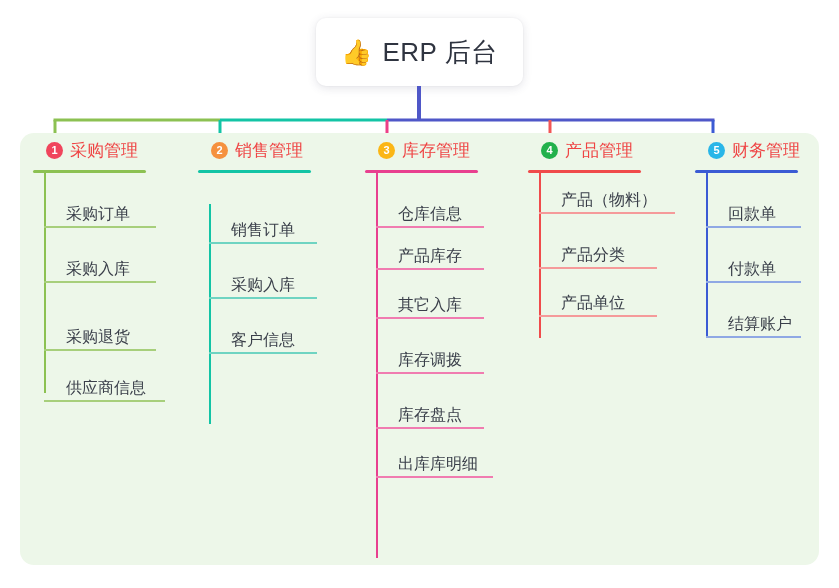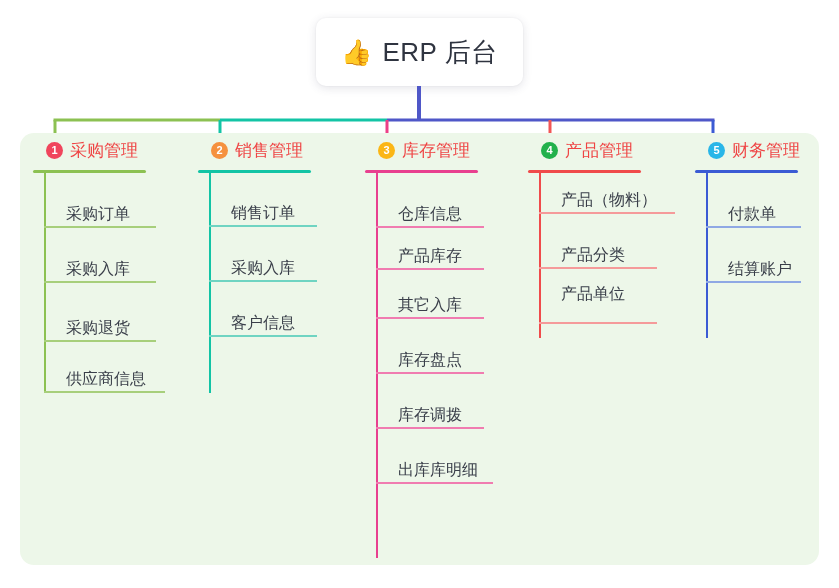--- a/index.html
+++ b/index.html
@@ -182,39 +182,39 @@
         <div class="items">
           <div class="spine" style="background: rgb(140, 193, 82); height: 220px;"></div>
           <div class="item" style="height: 55px;">
             <span class="item-label">采购订单</span>
             <div class="item-rule" style="background: rgb(167, 207, 123); width: 112px;"></div>
           </div>
           <div class="item" style="height: 55px;">
             <span class="item-label">采购入库</span>
             <div class="item-rule" style="background: rgb(167, 207, 123); width: 112px;"></div>
           </div>
-          <div class="item" style="height: 59px;">
+          <div class="item" style="height: 68px;">
             <span class="item-label">采购退货</span>
             <div class="item-rule" style="background: rgb(167, 207, 123); width: 112px;"></div>
           </div>
           <div class="item" style="height: 51px;">
             <span class="item-label">供应商信息</span>
             <div class="item-rule" style="background: rgb(167, 207, 123); width: 121px;"></div>
           </div>
         </div>
       </div>
       <div class="column" style="left: 178px; width: 150px;">
         <div class="col-head" style="padding-left: 13px;">
           <span class="badge" style="background: rgb(245, 145, 62);">2</span>
           <span class="col-title">销售管理</span>
         </div>
         <div class="head-rule" style="background: rgb(19, 196, 165); width: 113px; margin-left: 0px;"></div>
         <div class="items">
           <div class="spine" style="background: rgb(19, 196, 165); height: 220px;"></div>
-          <div class="item" style="height: 54px;">
+          <div class="item" style="height: 40px; margin-top: 31px;">
             <span class="item-label">销售订单</span>
             <div class="item-rule" style="background: rgb(111, 212, 194); width: 108px;"></div>
           </div>
           <div class="item" style="height: 55px;">
             <span class="item-label">采购入库</span>
             <div class="item-rule" style="background: rgb(111, 212, 194); width: 108px;"></div>
           </div>
           <div class="item" style="height: 55px;">
             <span class="item-label">客户信息</span>
             <div class="item-rule" style="background: rgb(111, 212, 194); width: 108px;"></div>
@@ -235,28 +235,28 @@
           </div>
           <div class="item" style="height: 42px;">
             <span class="item-label">产品库存</span>
             <div class="item-rule" style="background: rgb(240, 124, 176); width: 108px;"></div>
           </div>
           <div class="item" style="height: 49px;">
             <span class="item-label">其它入库</span>
             <div class="item-rule" style="background: rgb(240, 124, 176); width: 108px;"></div>
           </div>
           <div class="item" style="height: 55px;">
+            <span class="item-label">库存调拨</span>
+            <div class="item-rule" style="background: rgb(240, 124, 176); width: 108px;"></div>
+          </div>
+          <div class="item" style="height: 55px;">
             <span class="item-label">库存盘点</span>
             <div class="item-rule" style="background: rgb(240, 124, 176); width: 108px;"></div>
           </div>
-          <div class="item" style="height: 55px;">
-            <span class="item-label">库存调拨</span>
-            <div class="item-rule" style="background: rgb(240, 124, 176); width: 108px;"></div>
-          </div>
-          <div class="item" style="height: 55px; align-items: flex-end;">
+          <div class="item" style="height: 49px; align-items: flex-end;">
             <span class="item-label">出库库明细</span>
             <div class="item-rule" style="background: rgb(240, 124, 176); width: 117px;"></div>
           </div>
         </div>
       </div>
       <div class="column" style="left: 508px; width: 150px;">
         <div class="col-head" style="padding-left: 13px;">
           <span class="badge" style="background: rgb(34, 177, 76);">4</span>
           <span class="col-title">产品管理</span>
         </div>
@@ -264,35 +264,39 @@
         <div class="items">
           <div class="spine" style="background: rgb(240, 75, 75); height: 165px;"></div>
           <div class="item" style="height: 41px;">
             <span class="item-label">产品（物料）</span>
             <div class="item-rule" style="background: rgb(245, 154, 154); width: 136px;"></div>
           </div>
           <div class="item" style="height: 55px;">
             <span class="item-label">产品分类</span>
             <div class="item-rule" style="background: rgb(245, 154, 154); width: 118px;"></div>
           </div>
-          <div class="item" style="height: 55px; align-items: center;">
+          <div class="item" style="height: 48px;">
             <span class="item-label">产品单位</span>
             <div class="item-rule" style="background: rgb(245, 154, 154); width: 118px;"></div>
           </div>
         </div>
       </div>
       <div class="column" style="left: 675px; width: 140px;">
         <div class="col-head" style="padding-left: 13px;">
           <span class="badge" style="background: rgb(41, 182, 232);">5</span>
           <span class="col-title">财务管理</span>
         </div>
         <div class="head-rule" style="background: rgb(59, 91, 212); width: 103px; margin-left: 0px;"></div>
         <div class="items">
           <div class="spine" style="background: rgb(59, 91, 212); height: 165px;"></div>
           <div class="item" style="height: 55px;">
+            <span class="item-label">回款单</span>
+            <div class="item-rule" style="background: rgb(143, 168, 228); width: 95px;"></div>
+          </div>
+          <div class="item" style="height: 55px;">
             <span class="item-label">付款单</span>
             <div class="item-rule" style="background: rgb(143, 168, 228); width: 95px;"></div>
           </div>
           <div class="item" style="height: 55px;">
             <span class="item-label">结算账户</span>
             <div class="item-rule" style="background: rgb(143, 168, 228); width: 95px;"></div>
           </div>
         </div>
       </div>
     </div>

